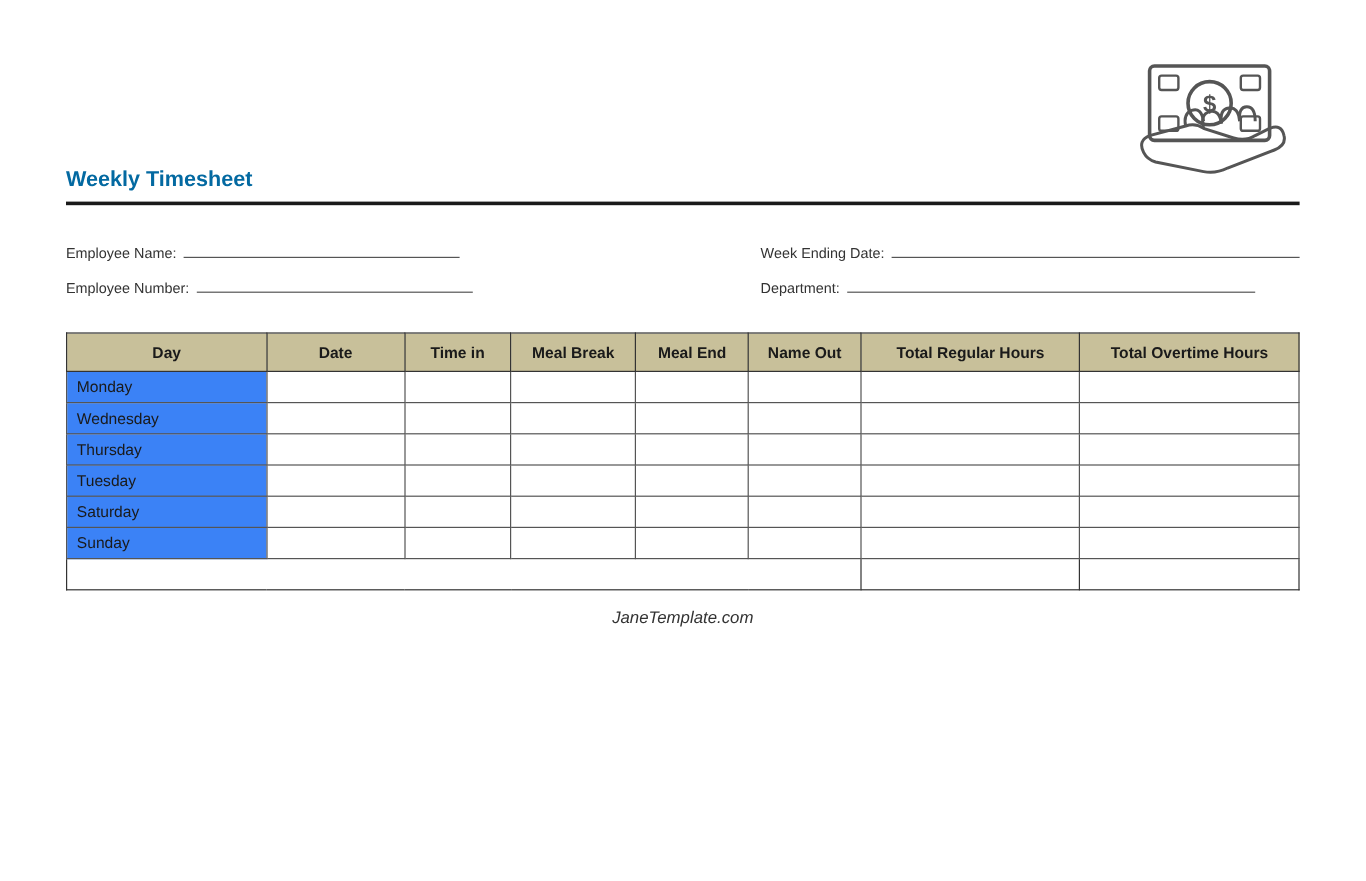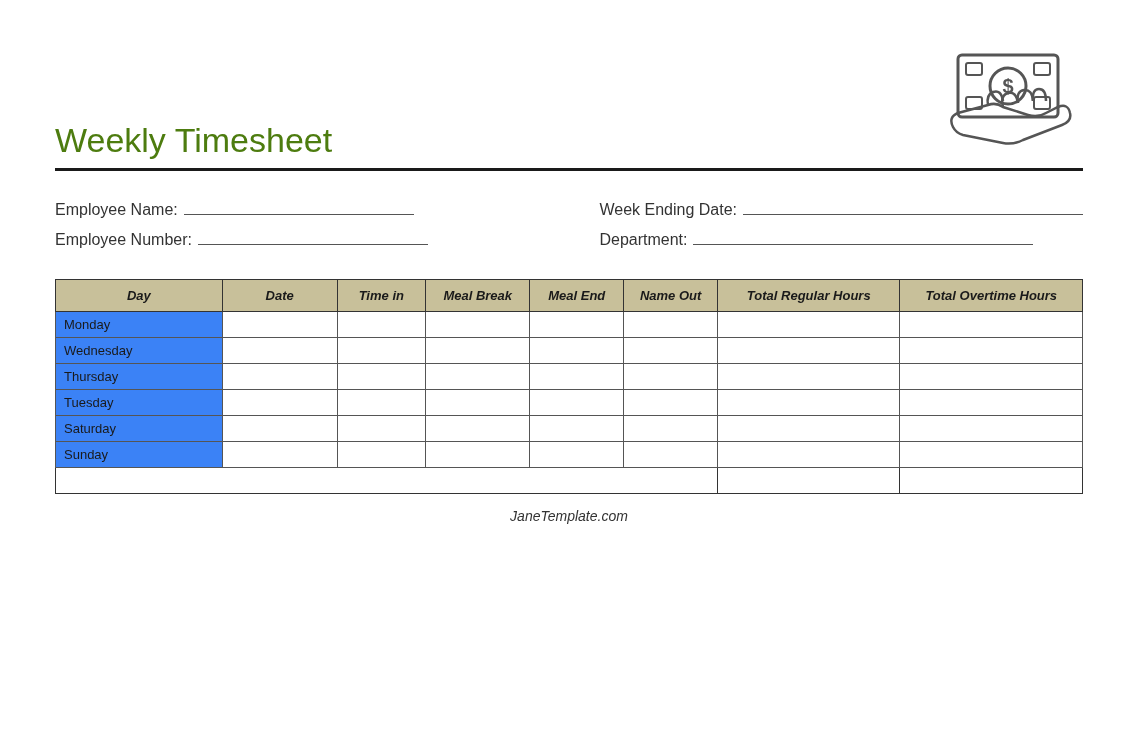--- a/index.html
+++ b/index.html
@@ -15,23 +15,23 @@
     }
 
     .header-section {
       display: flex;
       justify-content: space-between;
       align-items: flex-end;
       margin-bottom: 8px;
     }
 
     .page-title {
-      font-size: 34px;
-      font-weight: normal;
-      color: #4d7c0f;
+      font-size: 18px;
+      font-weight: bold;
+      color: #0369a1;
     }
 
     .money-icon-container {
       width: 150px;
       height: 120px;
       display: flex;
       align-items: center;
       justify-content: center;
     }
 
@@ -53,21 +53,21 @@
       gap: 10px;
     }
 
     .form-row {
       display: flex;
       align-items: baseline;
       gap: 6px;
     }
 
     .form-label {
-      font-size: 16px;
+      font-size: 12px;
       color: #333;
       white-space: nowrap;
     }
 
     .form-underline {
       border: none;
       border-bottom: 1px solid #555;
       width: 230px;
       height: 16px;
       display: inline-block;
@@ -85,21 +85,20 @@
     }
 
     .timesheet-table th {
       background-color: #c8c09a;
       border: 1.5px solid #333;
       padding: 8px 6px;
       text-align: center;
       font-weight: bold;
       font-size: 13px;
       color: #1a1a1a;
-      font-style: italic;
     }
 
     .timesheet-table td {
       border: 1px solid #555;
       padding: 5px 8px;
       height: 26px;
       font-size: 13px;
       color: #1a1a1a;
     }
 

